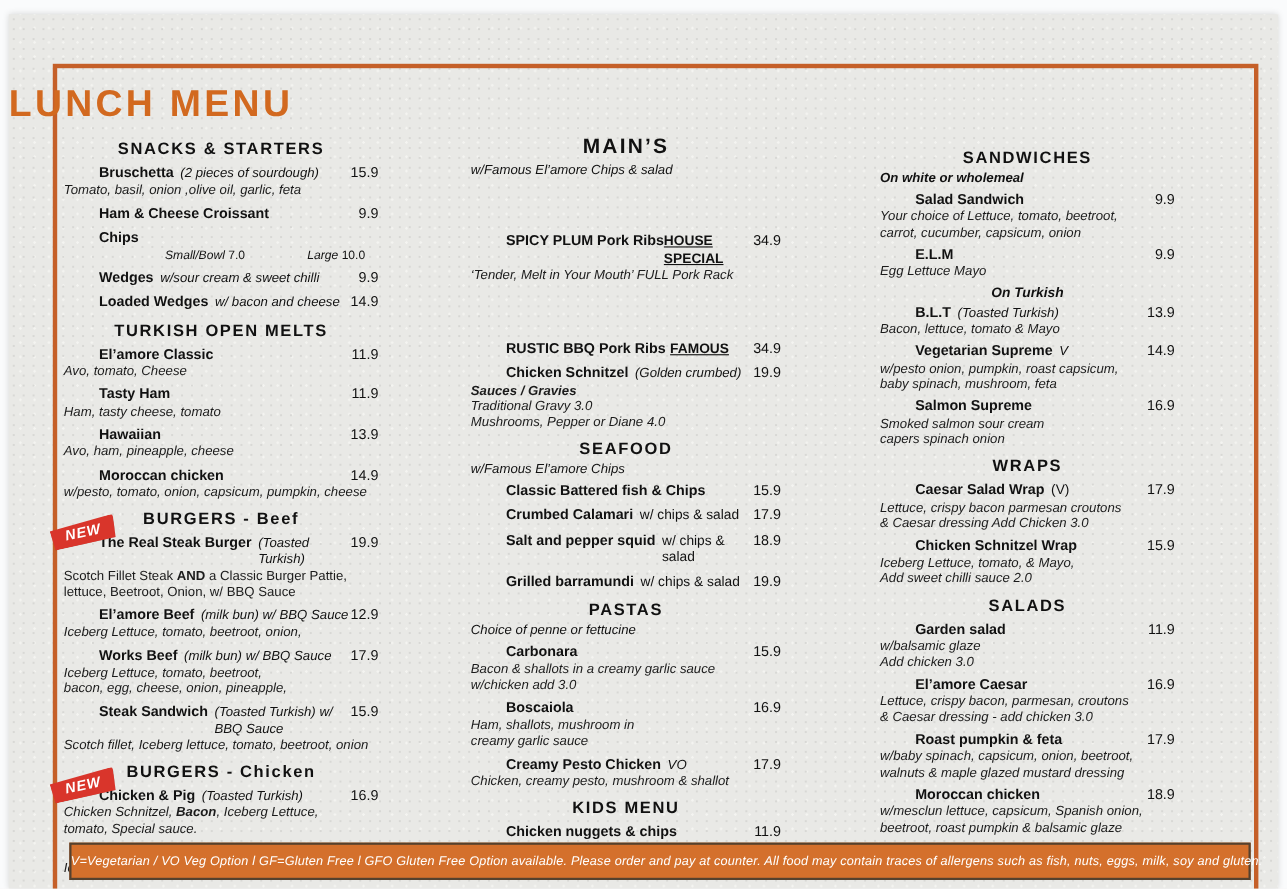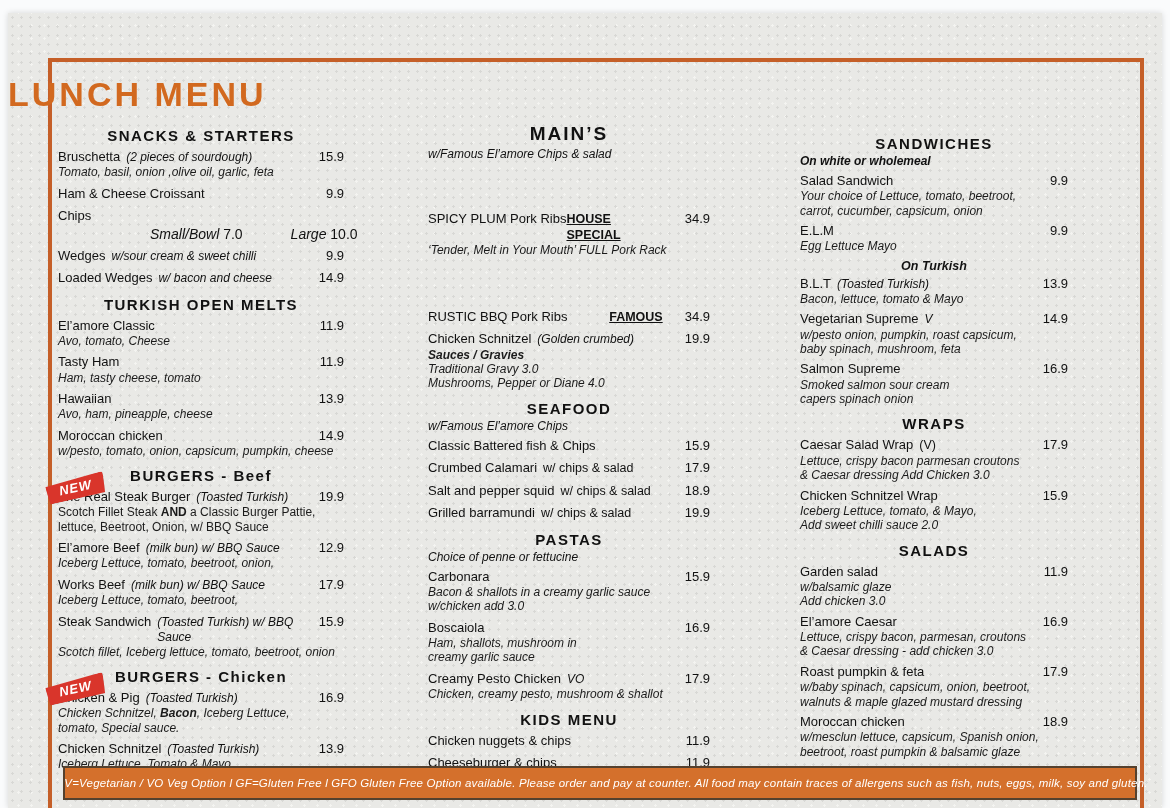--- a/index.html
+++ b/index.html
@@ -19,30 +19,30 @@
   .col-mid{left:420px;top:108px;width:282px;}
   .col-right{left:792px;top:120px;width:268px;}
   .section{position:relative;margin-bottom:9px;}
   .heading{text-align:center;font-weight:700;font-size:15px;letter-spacing:1.5px;margin:2px 0 5px;}
   .heading.large{font-size:19px;letter-spacing:2px;}
   .sub{font-style:italic;font-size:12px;margin:-3px 0 5px;}
   .sub.bold{font-weight:700;}
   .item{margin:0 0 6px 0;}
   .col-right .item{margin-bottom:5px;}
   .row{display:flex;align-items:baseline;font-size:13px;line-height:1.25;}
-  .name{font-weight:400;white-space:nowrap;}
+  .name{font-weight:700;white-space:nowrap;margin-left:32px;}
   .note{font-style:italic;font-size:12px;margin-left:6px;}
   .note.roman{font-style:normal;font-size:12.5px;}
   .tag{font-weight:700;font-size:12.5px;text-decoration:underline;margin-left:auto;margin-right:22px;}
   .price{margin-left:auto;font-size:13px;}
   .row.has-tag .price{margin-left:0;margin-top:45px;}
   .desc-line{font-style:italic;font-size:12px;line-height:1.2;color:#1b1b1b;}
   .desc-line.roman{font-style:normal;}
   .desc-line.bold{font-weight:700;}
-  .sizes{display:flex;font-size:14px;padding:2px 12px 0 92px;gap:48px;}
+  .sizes{display:flex;justify-content:space-between;font-size:11px;padding:2px 12px 0 92px;gap:48px;}
   .sizes .sz-label{font-style:italic;}
   .sizes .sz{white-space:nowrap;}
   .subheading{text-align:center;font-weight:700;font-style:italic;font-size:12.5px;margin:2px 0 3px;}
   .badge{position:absolute;left:-12px;top:10px;z-index:3;background:#d9352b;color:#fff;
          font-weight:700;font-style:italic;font-size:13px;letter-spacing:1px;padding:3px 13px 4px;
          transform:rotate(-12deg);border-radius:2px;
          clip-path:polygon(0 18%,100% 0,97% 96%,3% 100%);box-shadow:1px 2px 2px rgba(0,0,0,.25);}
   .footer{position:absolute;left:55px;top:753px;width:1058px;height:30px;
           background:#d4702c;border:2px solid #55412e;display:flex;align-items:center;justify-content:center;padding-left:12px;}
   .footer span{color:#fff;font-style:italic;font-size:11.5px;letter-spacing:.2px;white-space:nowrap;}
@@ -146,20 +146,21 @@
             </div>
             <div class="desc-line"><span>Iceberg Lettuce, tomato, beetroot, onion,</span></div>
           </div>
           <div class="item">
             <div class="row">
               <span class="name">Works Beef</span>
               <span class="note">(milk bun) w/ BBQ Sauce</span>
               <span class="price">17.9</span>
             </div>
             <div class="desc-line"><span>Iceberg Lettuce, tomato, beetroot,</span></div>
+            <div class="desc-line"><span>bacon, egg, cheese, onion, pineapple,</span></div>
           </div>
           <div class="item">
             <div class="row">
               <span class="name">Steak Sandwich</span>
               <span class="note">(Toasted Turkish) w/ BBQ Sauce</span>
               <span class="price">15.9</span>
             </div>
             <div class="desc-line"><span>Scotch fillet, Iceberg lettuce, tomato, beetroot, onion</span></div>
           </div>
         </div>

